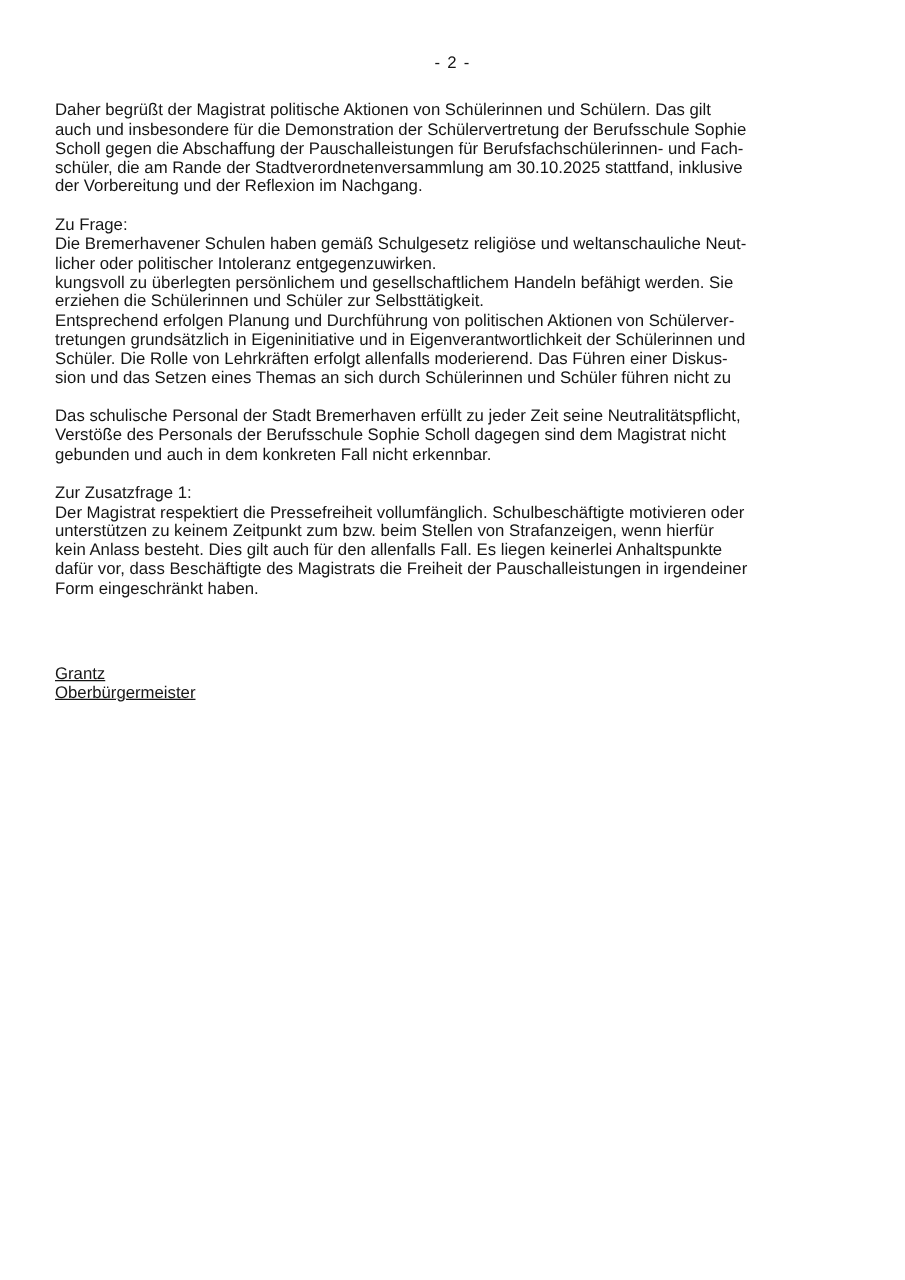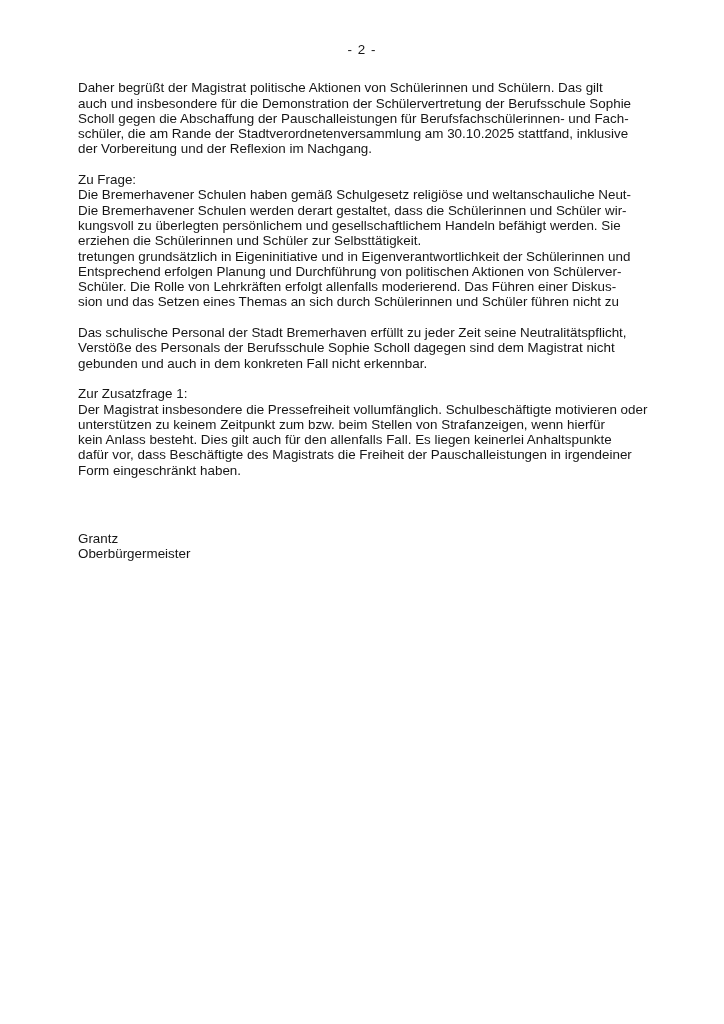--- a/index.html
+++ b/index.html
@@ -19,35 +19,36 @@
     color: #161616;
     overflow: hidden;
     -webkit-font-smoothing: antialiased;
   }
   .page-number {
     padding-top: 42px;
     text-align: center;
     letter-spacing: 1px;
   }
   .doc-body {
-    margin-left: 78px;
+    margin-left: 44px;
     margin-top: 23px;
     width: 556px;
   }
   .para div, .heading, .signature div {
     white-space: nowrap;
   }
   .heading {
     font-weight: normal;
   }
   .gap-1 {
     margin-top: 15.3px;
   }
   .signature {
     margin-top: 53px;
+    text-decoration: underline;
   }
 </style>
 </head>
 <body>
 
 <div class="doc-page">
   <div class="page-number">- 2 -</div>
 
   <div class="doc-body">
 
@@ -56,39 +57,39 @@
         <div>auch und insbesondere für die Demonstration der Schülervertretung der Berufsschule Sophie</div>
         <div>Scholl gegen die Abschaffung der Pauschalleistungen für Berufsfachschülerinnen- und Fach-</div>
         <div>schüler, die am Rande der Stadtverordnetenversammlung am 30.10.2025 stattfand, inklusive</div>
         <div>der Vorbereitung und der Reflexion im Nachgang.</div>
       </div>
 
     <div class="heading gap-1">Zu Frage:</div>
 
     <div class="para">
         <div>Die Bremerhavener Schulen haben gemäß Schulgesetz religiöse und weltanschauliche Neut-</div>
-        <div>Die Bremerhavener Schulen werden derart gestaltet, dass die Schülerinnen und Schüler wir-</div>
+        <div>licher oder politischer Intoleranz entgegenzuwirken.</div>
         <div>kungsvoll zu überlegten persönlichem und gesellschaftlichem Handeln befähigt werden. Sie</div>
         <div>erziehen die Schülerinnen und Schüler zur Selbsttätigkeit.</div>
+        <div>Entsprechend erfolgen Planung und Durchführung von politischen Aktionen von Schülerver-</div>
         <div>tretungen grundsätzlich in Eigeninitiative und in Eigenverantwortlichkeit der Schülerinnen und</div>
-        <div>Entsprechend erfolgen Planung und Durchführung von politischen Aktionen von Schülerver-</div>
         <div>Schüler. Die Rolle von Lehrkräften erfolgt allenfalls moderierend. Das Führen einer Diskus-</div>
         <div>sion und das Setzen eines Themas an sich durch Schülerinnen und Schüler führen nicht zu</div>
       </div>
 
     <div class="para gap-1">
         <div>Das schulische Personal der Stadt Bremerhaven erfüllt zu jeder Zeit seine Neutralitätspflicht,</div>
         <div>Verstöße des Personals der Berufsschule Sophie Scholl dagegen sind dem Magistrat nicht</div>
         <div>gebunden und auch in dem konkreten Fall nicht erkennbar.</div>
       </div>
 
     <div class="heading gap-1">Zur Zusatzfrage 1:</div>
 
     <div class="para">
-        <div>Der Magistrat insbesondere die Pressefreiheit vollumfänglich. Schulbeschäftigte motivieren oder</div>
+        <div>Der Magistrat respektiert die Pressefreiheit vollumfänglich. Schulbeschäftigte motivieren oder</div>
         <div>unterstützen zu keinem Zeitpunkt zum bzw. beim Stellen von Strafanzeigen, wenn hierfür</div>
         <div>kein Anlass besteht. Dies gilt auch für den allenfalls Fall. Es liegen keinerlei Anhaltspunkte</div>
         <div>dafür vor, dass Beschäftigte des Magistrats die Freiheit der Pauschalleistungen in irgendeiner</div>
         <div>Form eingeschränkt haben.</div>
       </div>
 
     <div class="signature">
         <div>Grantz</div>
         <div>Oberbürgermeister</div>
       </div>

